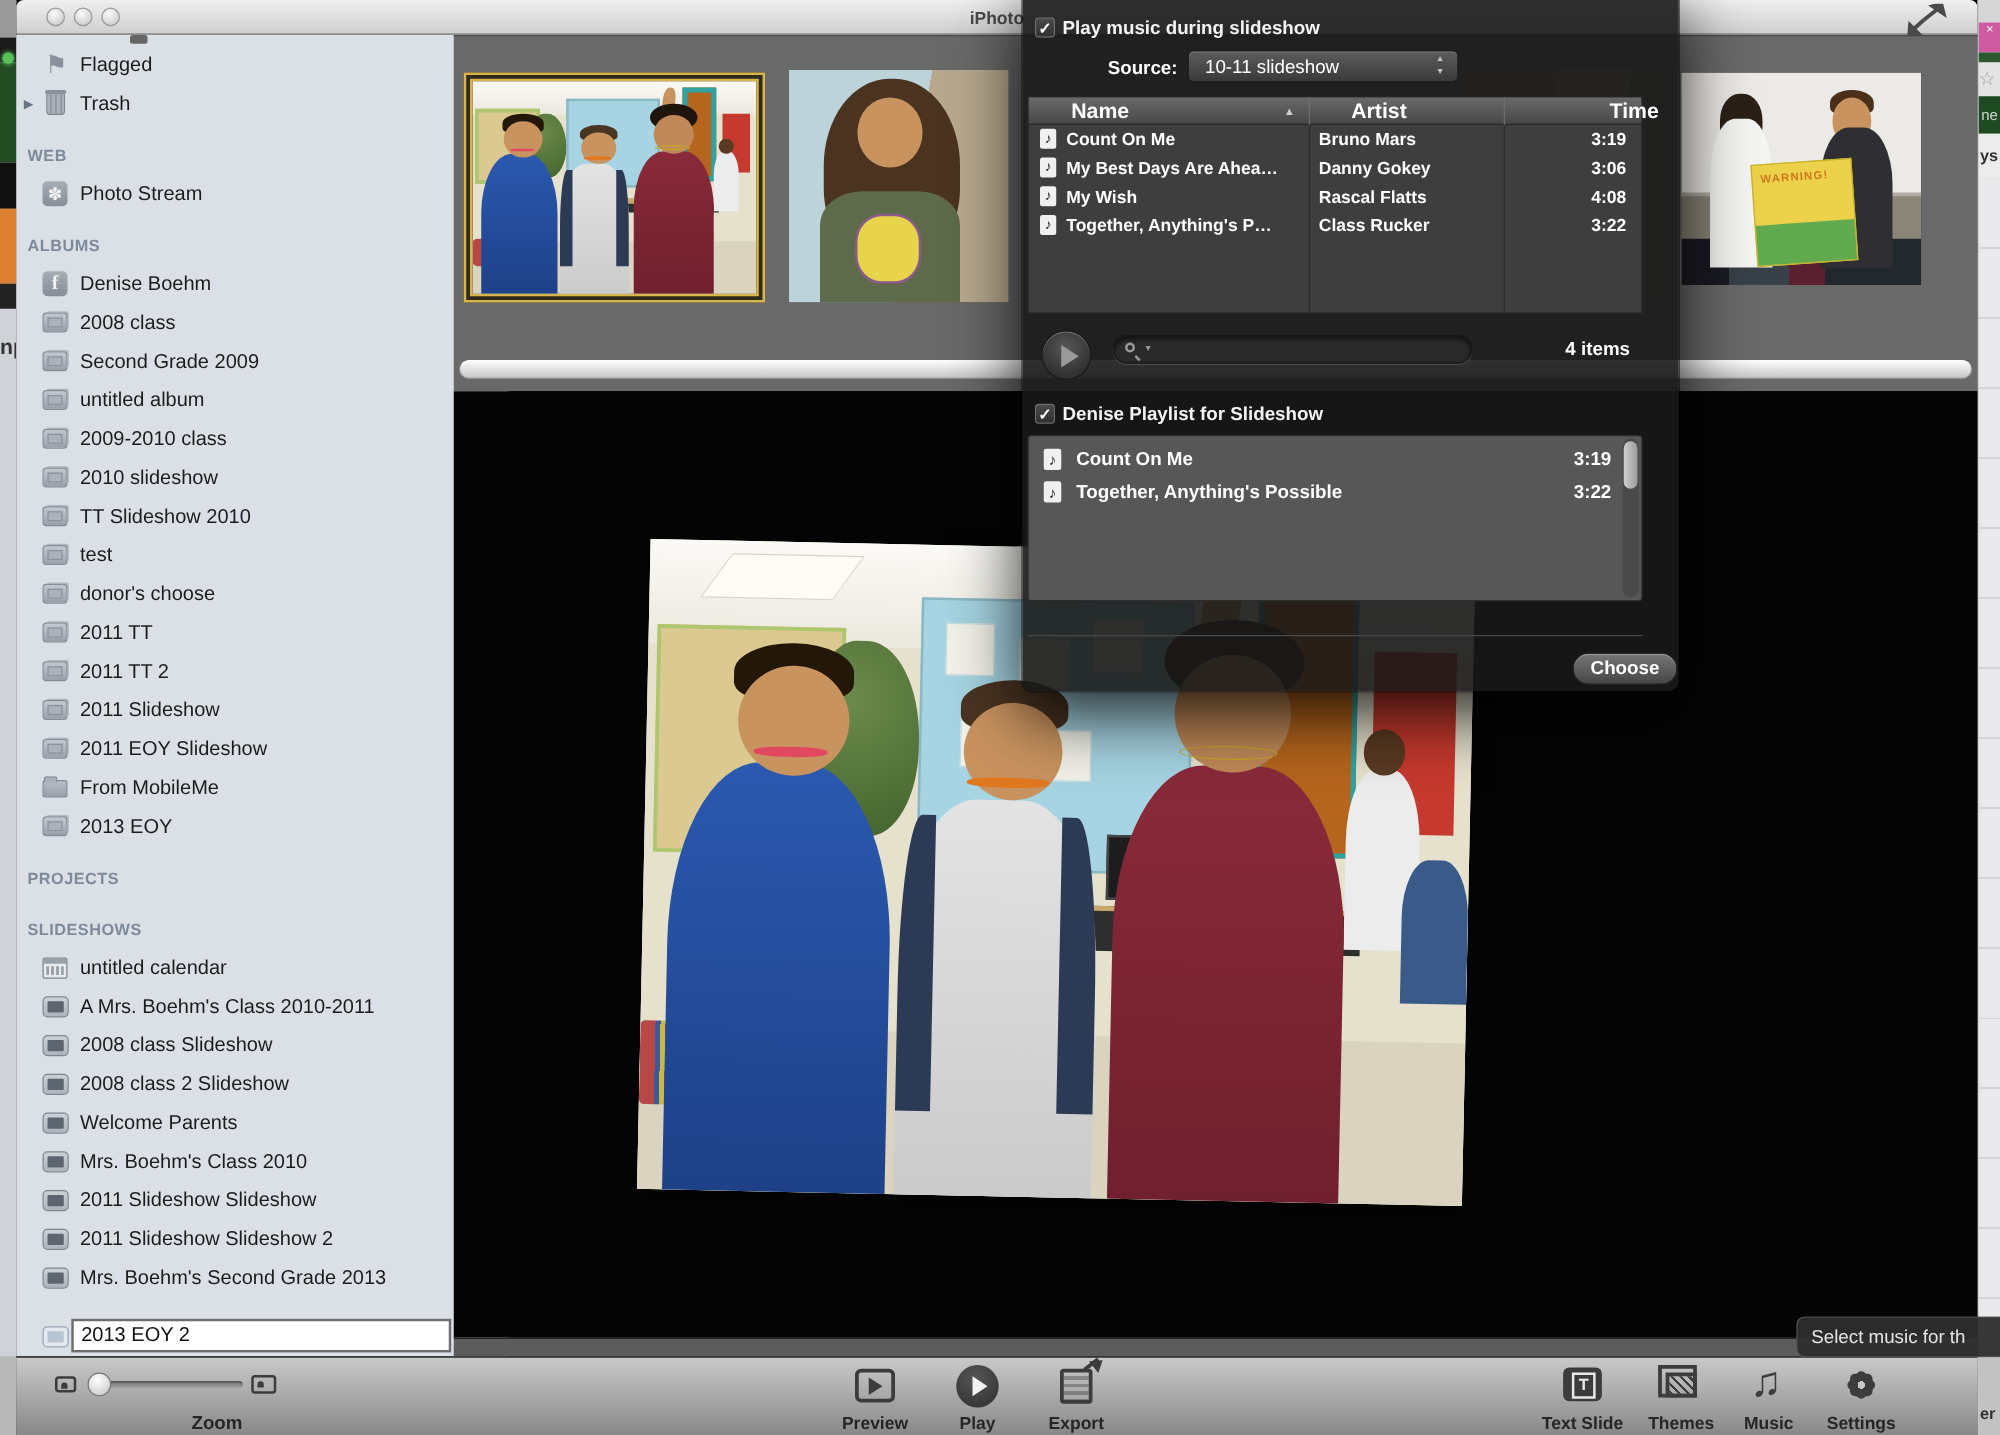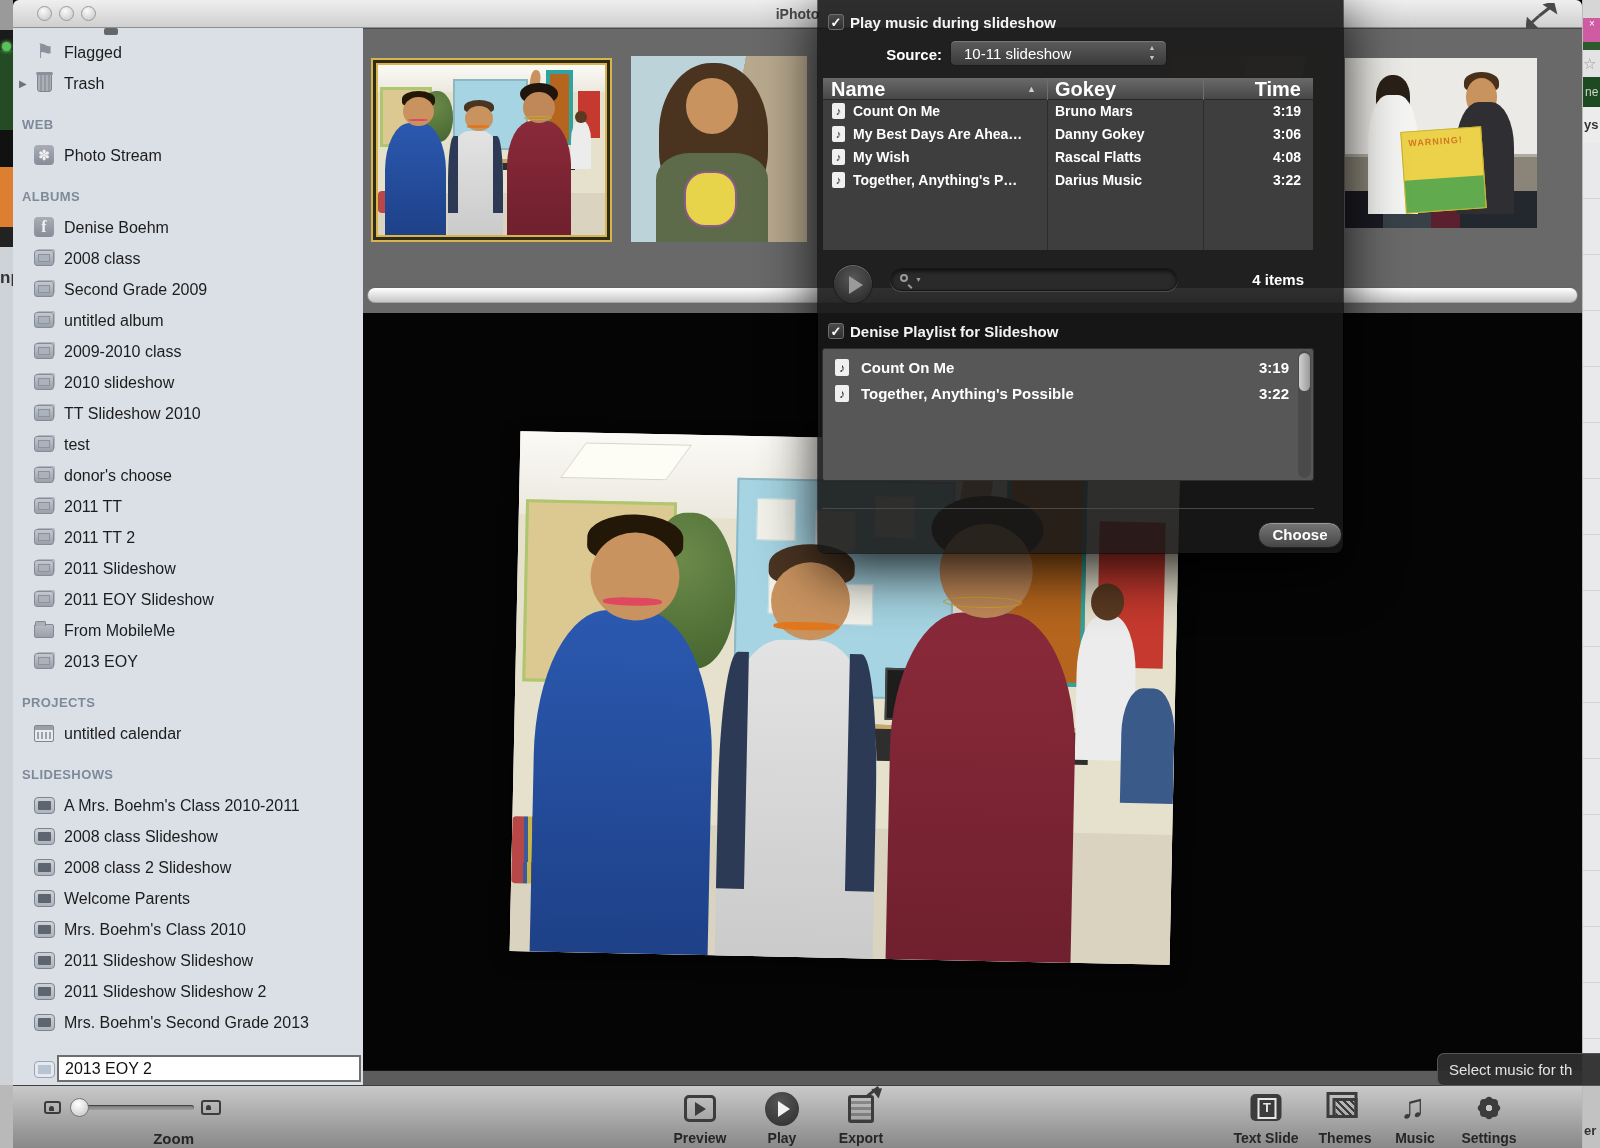--- a/index.html
+++ b/index.html
@@ -167,21 +167,21 @@
   .hud-label{position:absolute;font-size:15px;font-weight:bold;color:#f4f4f4;}
   .src-label{position:absolute;left:0px;top:54px;width:124px;text-align:right;font-size:15px;font-weight:bold;}
   .dropdown{position:absolute;left:132px;top:48px;width:217px;height:26px;border-radius:5px;
     background:linear-gradient(#5c5c5c,#3a3a3a);border:1px solid #1c1c1c;box-shadow:inset 0 1px 0 #787878;}
   .dd-text{position:absolute;left:13px;top:0;line-height:25px;font-size:15px;font-weight:normal;color:#fff;}
   .dd-arrows{position:absolute;right:8px;top:2px;width:12px;color:#c4c4c4;font-size:7px;line-height:10px;text-align:center;}
 
   .songtable{position:absolute;left:4px;top:85px;width:492px;height:174px;background:#3e3e3e;border:1px solid #202020;}
   .st-head{position:absolute;left:0;top:0;width:100%;height:22px;
     background:linear-gradient(#6a6a6a,#474747);border-bottom:1px solid #282828;}
-  .st-col{position:absolute;top:0;line-height:22px;font-size:20px;font-weight:bold;color:#fff;padding-left:8px;}
+  .st-col{position:absolute;top:0;line-height:22px;font-size:17px;font-weight:bold;color:#fff;padding-left:8px;margin-left:26px;}
   .st-sort{position:absolute;left:204px;top:0;line-height:22px;font-size:9px;color:#cfcfcf;}
   .st-sep{position:absolute;top:0;bottom:0;width:1px;background:#2c2c2c;}
   .st-body{position:absolute;left:0;top:22px;right:0;bottom:0;overflow:hidden;}
   .song-row{position:relative;height:23px;}
   .song-name{position:absolute;left:30px;line-height:23px;font-size:14px;font-weight:bold;color:#fff;white-space:nowrap;overflow:hidden;width:190px;}
   .song-artist{position:absolute;left:232px;line-height:23px;font-size:14px;font-weight:bold;color:#fff;}
   .song-time{position:absolute;right:12px;line-height:23px;font-size:14px;font-weight:bold;color:#fff;}
   .note-ico{position:absolute;left:9px;top:3px;width:13px;height:16px;background:#f0f0f0;border-radius:2px;
     color:#222;font-size:11px;line-height:17px;text-align:center;}
 
@@ -392,28 +392,28 @@
         </div>
         <div class="sb-row" data-rowtype="item">
           <span class="tri"></span>
           <span class="sb-icon" data-icon="album"></span>
           <span class="sb-label">2013 EOY</span>
         </div>
         <div class="sb-row" data-rowtype="header">
 
           <span class="sb-label">PROJECTS</span>
         </div>
+        <div class="sb-row" data-rowtype="header">
+
+          <span class="sb-label">SLIDESHOWS</span>
+        </div>
         <div class="sb-row" data-rowtype="item">
           <span class="tri"></span>
           <span class="sb-icon" data-icon="calendar"></span>
           <span class="sb-label">untitled calendar</span>
-        </div>
-        <div class="sb-row" data-rowtype="header">
-
-          <span class="sb-label">SLIDESHOWS</span>
         </div>
         <div class="sb-row" data-rowtype="item">
           <span class="tri"></span>
           <span class="sb-icon" data-icon="slideshow"></span>
           <span class="sb-label">A Mrs. Boehm's Class 2010-2011</span>
         </div>
         <div class="sb-row" data-rowtype="item">
           <span class="tri"></span>
           <span class="sb-icon" data-icon="slideshow"></span>
           <span class="sb-label">2008 class Slideshow</span>
@@ -585,21 +585,21 @@
       <span class="dd-arrows">
         <span>▲</span><br>
         <span>▼</span>
       </span>
     </div>
 
     <div class="songtable">
       <div class="st-head">
         <span class="st-col" style="left:0;">Name</span>
         <span class="st-sort">▲</span>
-        <span class="st-col" style="left:224px;">Gokey</span>
+        <span class="st-col" style="left:224px;">Artist</span>
         <span class="st-col" style="left:404px;width:84px;text-align:right;padding-right:10px;">Time</span>
         <span class="st-sep" style="left:224px;top:0;height:22px;background:#6e6e6e;"></span>
         <span class="st-sep" style="left:380px;top:0;height:22px;background:#6e6e6e;"></span>
       </div>
       <div class="st-body">
 
       <div class="song-row">
             <span class="note-ico">♪</span>
             <span class="song-name">Count On Me</span>
             <span class="song-artist">Bruno Mars</span>
@@ -613,21 +613,21 @@
           </div>
           <div class="song-row">
             <span class="note-ico">♪</span>
             <span class="song-name">My Wish</span>
             <span class="song-artist">Rascal Flatts</span>
             <span class="song-time">4:08</span>
           </div>
           <div class="song-row">
             <span class="note-ico">♪</span>
             <span class="song-name">Together, Anything's P…</span>
-            <span class="song-artist">Darius Music</span>
+            <span class="song-artist">Class Rucker</span>
             <span class="song-time">3:22</span>
           </div>
         </div>
       <span class="st-sep" style="left:224px;top:22px;bottom:0;"></span>
       <span class="st-sep" style="left:380px;top:22px;bottom:0;"></span>
     </div>
 
     <div class="play-btn"></div>
     <div class="searchbox">
       <span class="mag"></span>

